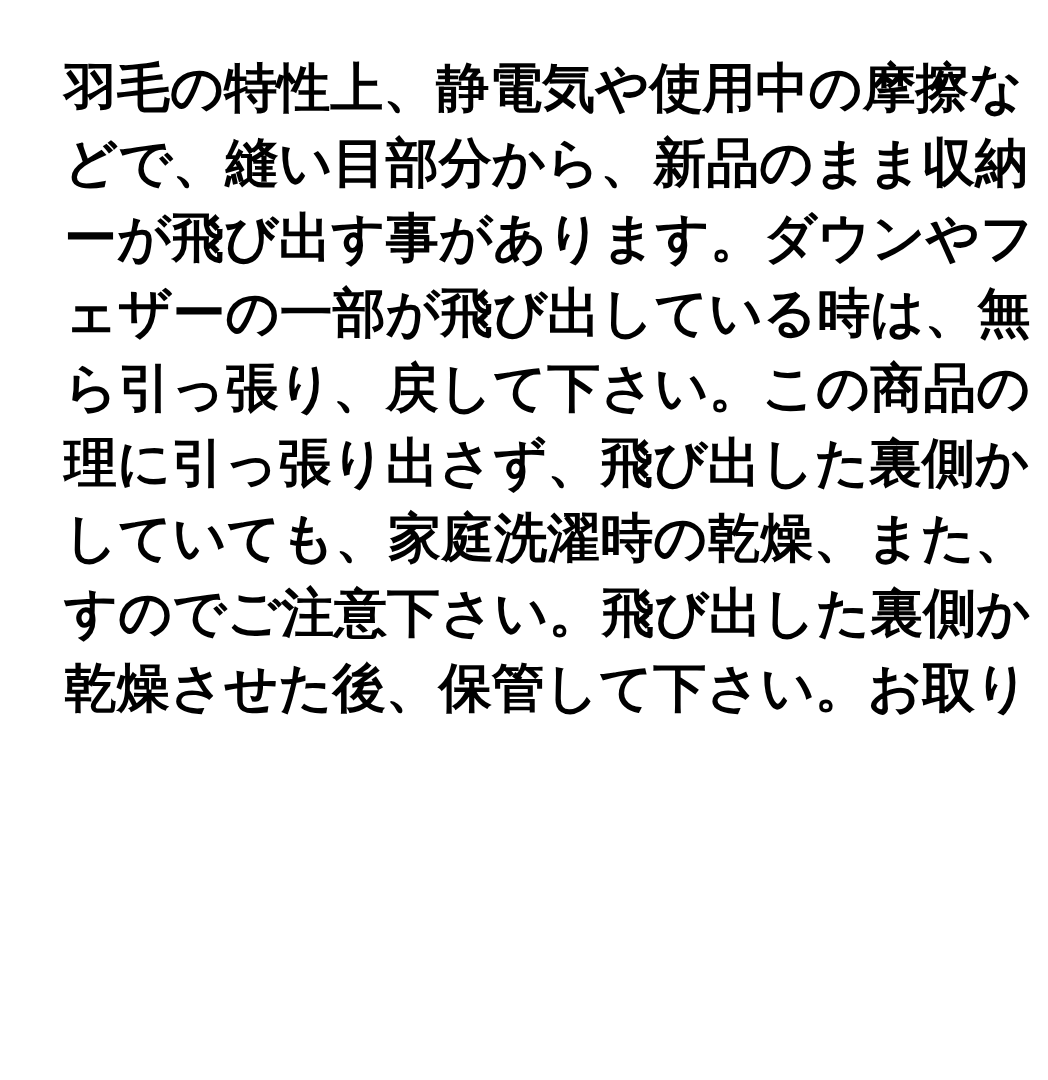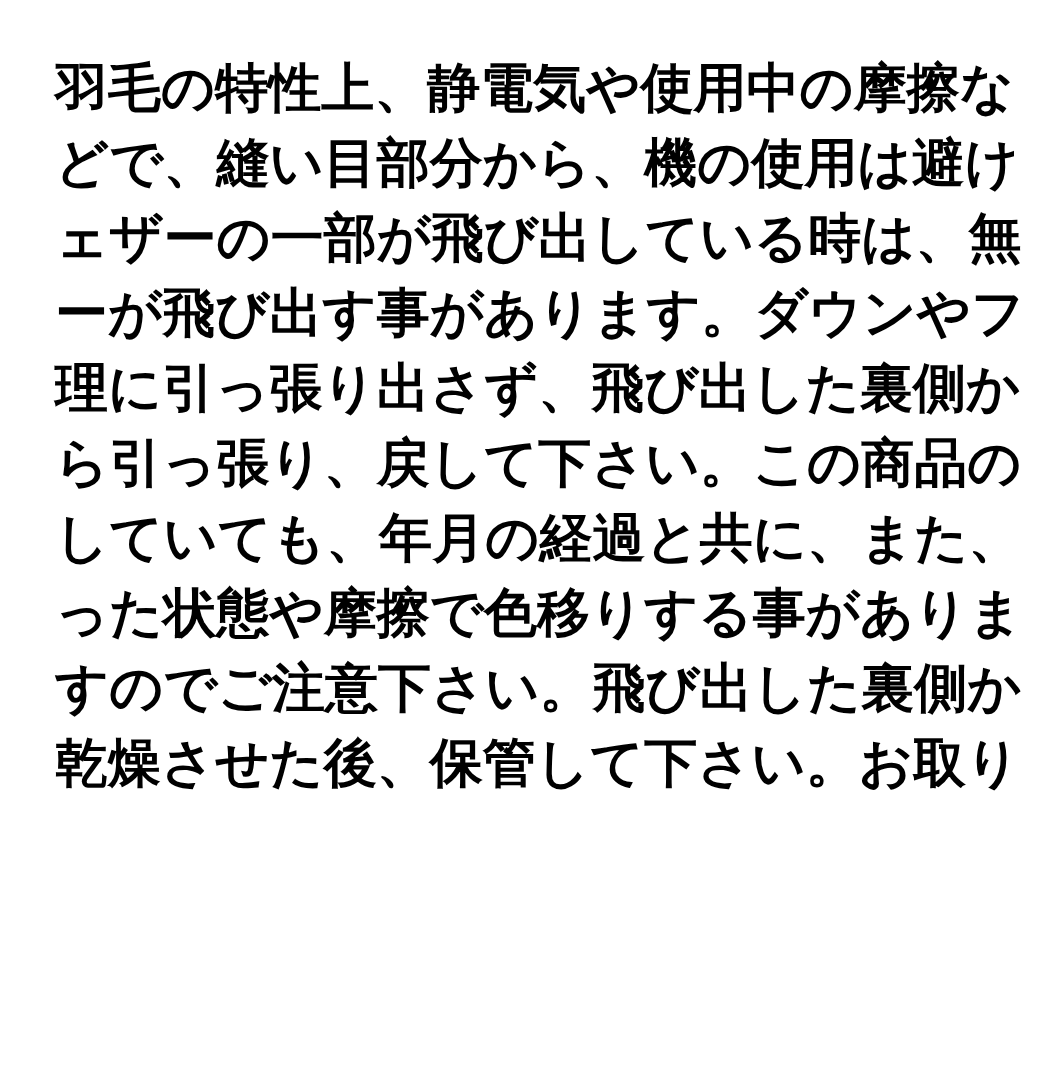--- a/index.html
+++ b/index.html
@@ -26,31 +26,31 @@
     font-family: "Liberation Sans", "DejaVu Sans", sans-serif;
     font-weight: 600;
     font-size: 53px;
     line-height: 75px;
     color: #000000;
     letter-spacing: 0px;
   }
   .text-line {
     white-space: nowrap;
     height: 75px;
+    margin-left: 9px;
   }
 </style>
 </head>
 <body>
 
 <div class="page">
   <div class="text-block">
       <div class="text-line">羽毛の特性上、静電気や使用中の摩擦な</div>
-      <div class="text-line">どで、縫い目部分から、機の使用は避け</div>
+      <div class="text-line">どで、縫い目部分から、新品のまま収納</div>
+      <div class="text-line">ーが飛び出す事があります。ダウンやフ</div>
       <div class="text-line">ェザーの一部が飛び出している時は、無</div>
-      <div class="text-line">ーが飛び出す事があります。ダウンやフ</div>
+      <div class="text-line">ら引っ張り、戻して下さい。この商品の</div>
       <div class="text-line">理に引っ張り出さず、飛び出した裏側か</div>
-      <div class="text-line">ら引っ張り、戻して下さい。この商品の</div>
-      <div class="text-line">していても、年月の経過と共に、また、</div>
-      <div class="text-line">った状態や摩擦で色移りする事がありま</div>
+      <div class="text-line">していても、家庭洗濯時の乾燥、また、</div>
       <div class="text-line">すのでご注意下さい。飛び出した裏側か</div>
       <div class="text-line">乾燥させた後、保管して下さい。お取り</div>
     </div>
 </div>
 
 </body></html>

